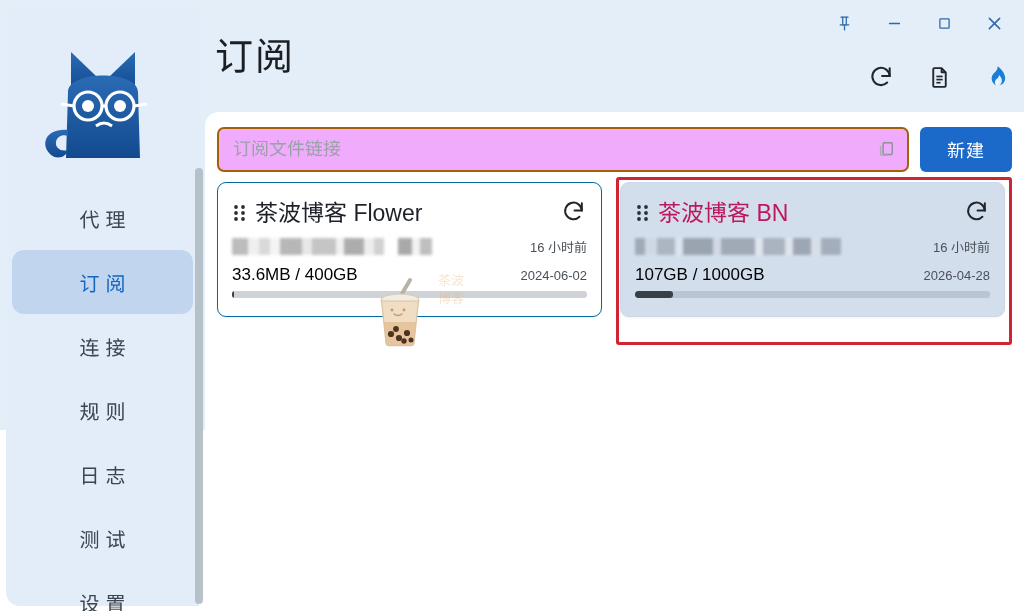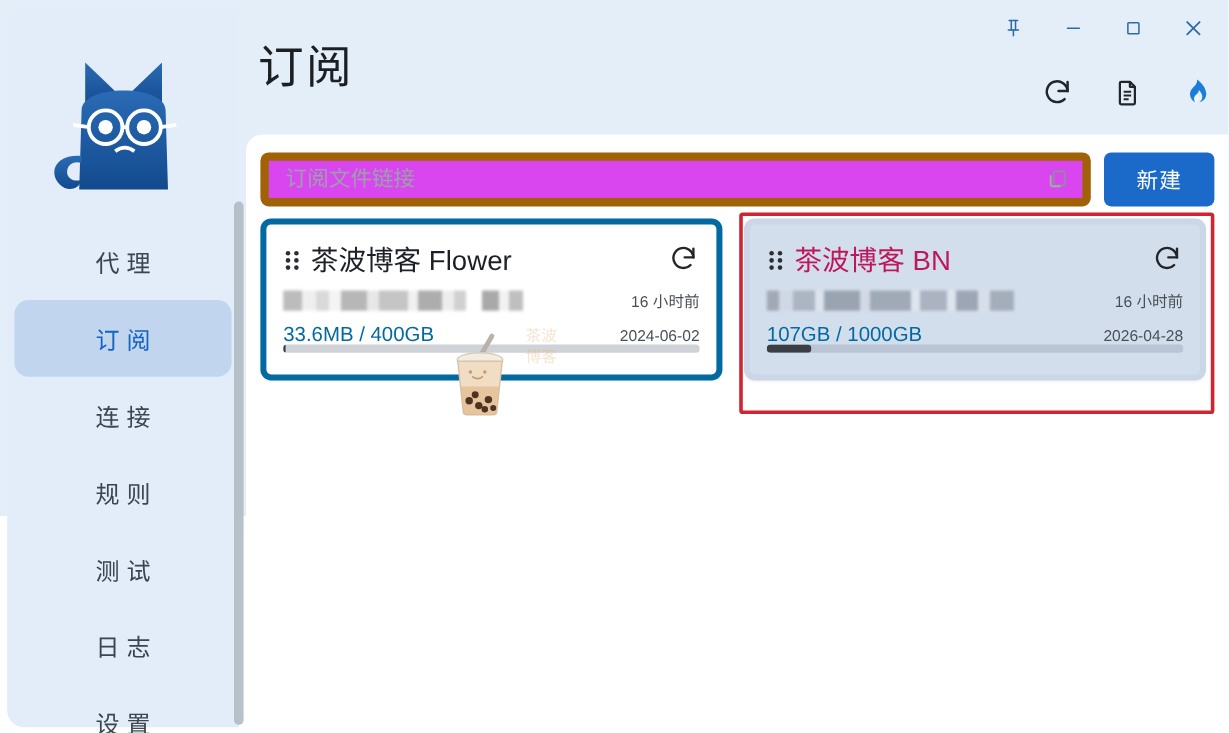--- a/index.html
+++ b/index.html
@@ -131,22 +131,22 @@
   .search-row {
     position: absolute;
     left: 12px; top: 12px;
     width: 795px; height: 50px;
     display: flex; align-items: center; gap: 11px;
   }
   .search-box {
     position: relative;
     flex: 1;
     height: 45px;
-    background: #d946ef;
-    border: 7px solid #a16207;
+    background: #f0abfc;
+    border: 2px solid #a16207;
     border-radius: 7px;
     display: flex; align-items: center;
   }
   .search-input {
     flex: 1;
     height: 43px;
     border: none; outline: none;
     background: transparent;
     padding: 0 14px;
     font-size: 18px;
@@ -186,21 +186,21 @@
     left: 12px; top: 70px;
     width: 795px;
     display: flex;
     gap: 18px;
   }
   .card {
     position: relative;
     width: 385px;
     height: 135px;
     background: #ffffff;
-    border: 5px solid #0369a1;
+    border: 1px solid #0369a1;
     border-radius: 9px;
     padding: 14px 14px 10px 14px;
     cursor: pointer;
     box-shadow: 0 1px 2px rgba(0,0,0,.05);
   }
   .card.selected {
     background: #d3deed;
     border-color: #cbd6e6;
   }
   .card-head {
@@ -261,21 +261,21 @@
         #a2abb8 186px 206px);
     filter: blur(1.5px);
   }
   .meta-right {
     font-size: 13px;
     color: #4a5058;
     white-space: nowrap;
   }
   .usage {
     font-size: 17px;
-    color: #0369a1;
+    color: #000000;
     white-space: nowrap;
   }
   .progress {
     position: absolute;
     left: 14px; right: 14px;
     bottom: 18px;
     height: 7px;
     border-radius: 3px;
     background: #cfd2d6;
     overflow: hidden;
@@ -356,24 +356,24 @@
         <div class="nav-item active">
           <span>订阅</span>
         </div>
         <div class="nav-item">
           <span>连接</span>
         </div>
         <div class="nav-item">
           <span>规则</span>
         </div>
         <div class="nav-item">
+          <span>日志</span>
+        </div>
+        <div class="nav-item">
           <span>测试</span>
-        </div>
-        <div class="nav-item">
-          <span>日志</span>
         </div>
         <div class="nav-item">
           <span>设置</span>
         </div>
       </nav>
     </div>
     <div class="side-scrollbar"></div>
   </aside>
 
   <section class="main">

